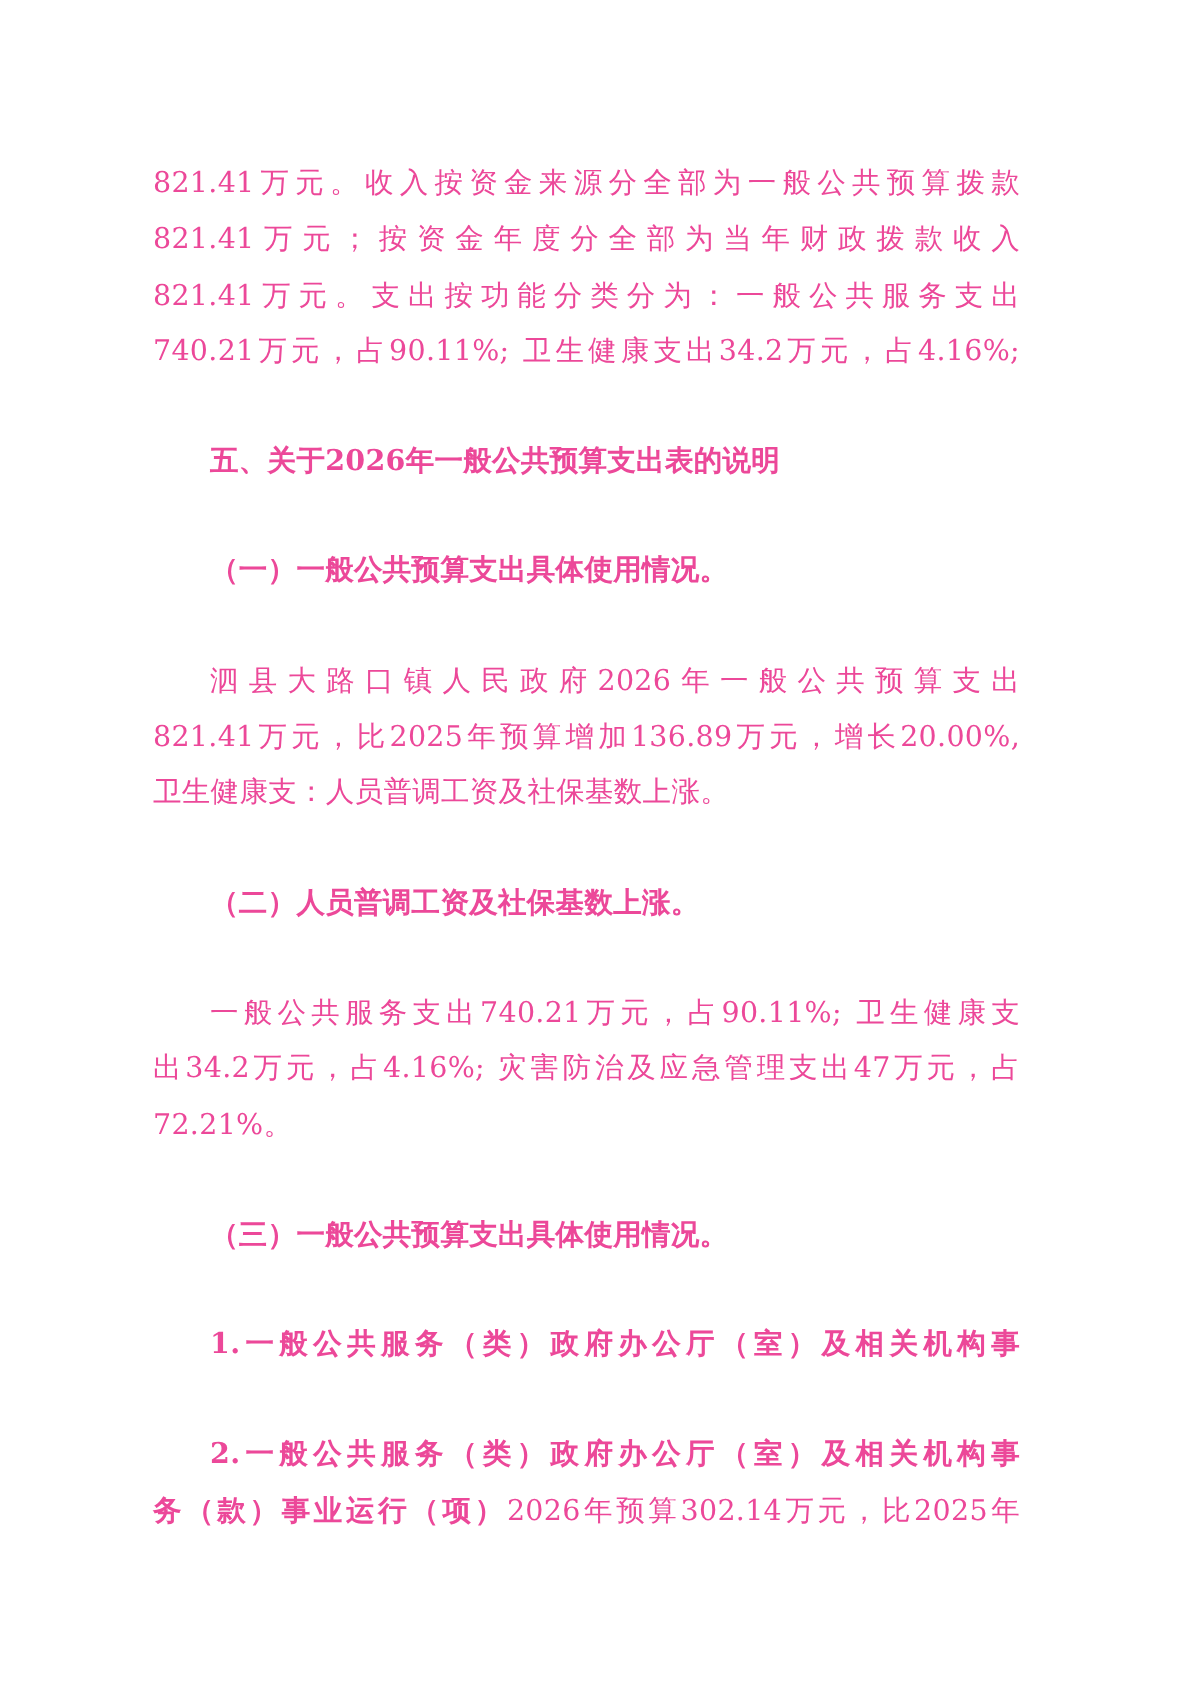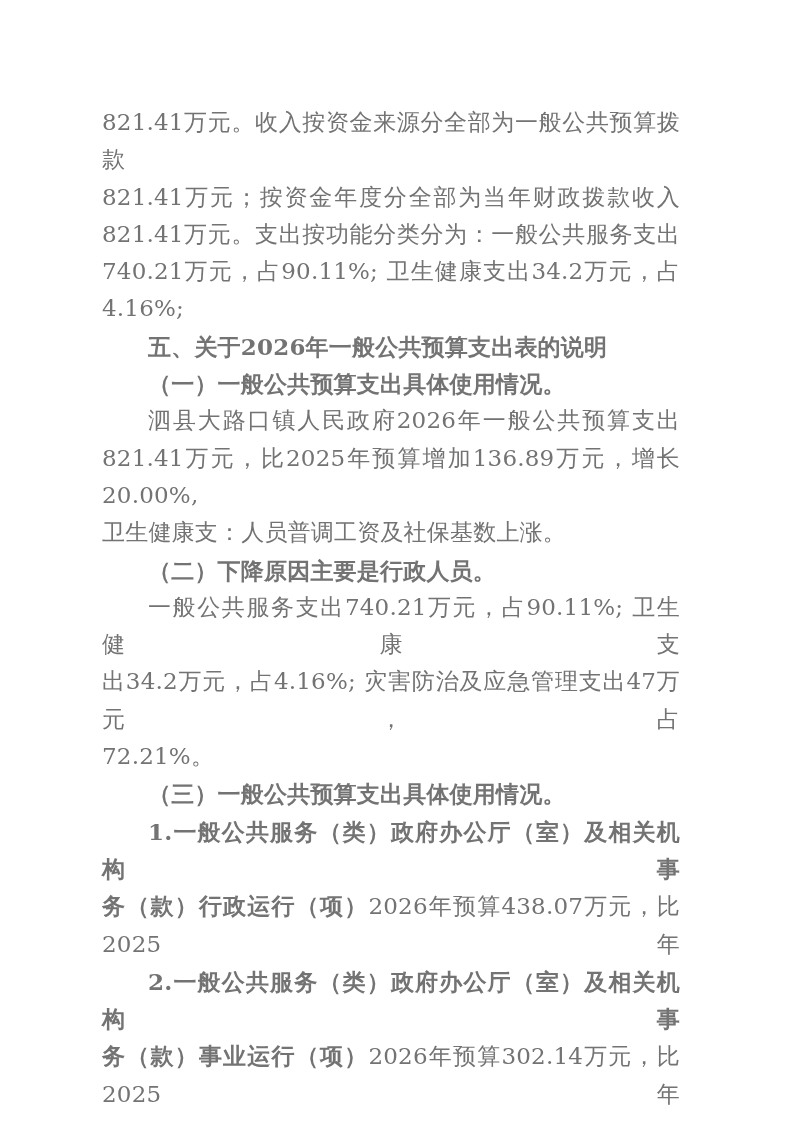--- a/index.html
+++ b/index.html
@@ -15,33 +15,34 @@
     overflow: hidden;
   }
   .content {
     position: absolute;
     top: 104px;
     left: 102px;
     width: 578px;
   }
   .line {
     font-family: "DejaVu Serif", "Liberation Serif", serif;
-    font-size: 23px;
+    font-size: 19px;
     line-height: 37.3px;
-    color: #737373;
+    color: #ec4899;
     text-align: justify;
     text-align-last: left;
     white-space: normal;
     letter-spacing: 0.2px;
   }
   .jl {
     text-align-last: justify;
   }
   .indent {
     text-indent: 2em;
+    margin-top: 36px;
   }
   .b, .line .b {
     font-weight: 700;
   }
 </style>
 </head>
 <body>
 
 <div class="page">
   <div class="content">
@@ -51,28 +52,27 @@
     <div class="line jl"><span>821.41万元。支出按功能分类分为：一般公共服务支出</span></div>
     <div class="line jl"><span>740.21万元，占90.11%; 卫生健康支出34.2万元，占4.16%;</span></div>
 
     <div class="line indent b"><span>五、关于2026年一般公共预算支出表的说明</span></div>
     <div class="line indent b"><span>（一）一般公共预算支出具体使用情况。</span></div>
 
     <div class="line indent jl"><span>泗县大路口镇人民政府2026年一般公共预算支出</span></div>
     <div class="line jl"><span>821.41万元，比2025年预算增加136.89万元，增长20.00%,</span></div>
     <div class="line"><span>卫生健康支：人员普调工资及社保基数上涨。</span></div>
 
-    <div class="line indent b"><span>（二）下降原因主要是行政人员。</span></div>
+    <div class="line indent b"><span>（二）人员普调工资及社保基数上涨。</span></div>
 
     <div class="line indent jl"><span>一般公共服务支出740.21万元，占90.11%; 卫生健康支</span></div>
     <div class="line jl"><span>出34.2万元，占4.16%; 灾害防治及应急管理支出47万元，占</span></div>
     <div class="line"><span>72.21%。</span></div>
 
     <div class="line indent b"><span>（三）一般公共预算支出具体使用情况。</span></div>
 
     <div class="line indent jl b"><span>1.一般公共服务（类）政府办公厅（室）及相关机构事</span></div>
-    <div class="line jl"><span class="b">务（款）行政运行（项）</span><span>2026年预算438.07万元，比2025年</span></div>
 
     <div class="line indent jl b"><span>2.一般公共服务（类）政府办公厅（室）及相关机构事</span></div>
     <div class="line jl"><span class="b">务（款）事业运行（项）</span><span>2026年预算302.14万元，比2025年</span></div>
 
   </div>
 </div>
 
 </body></html>

